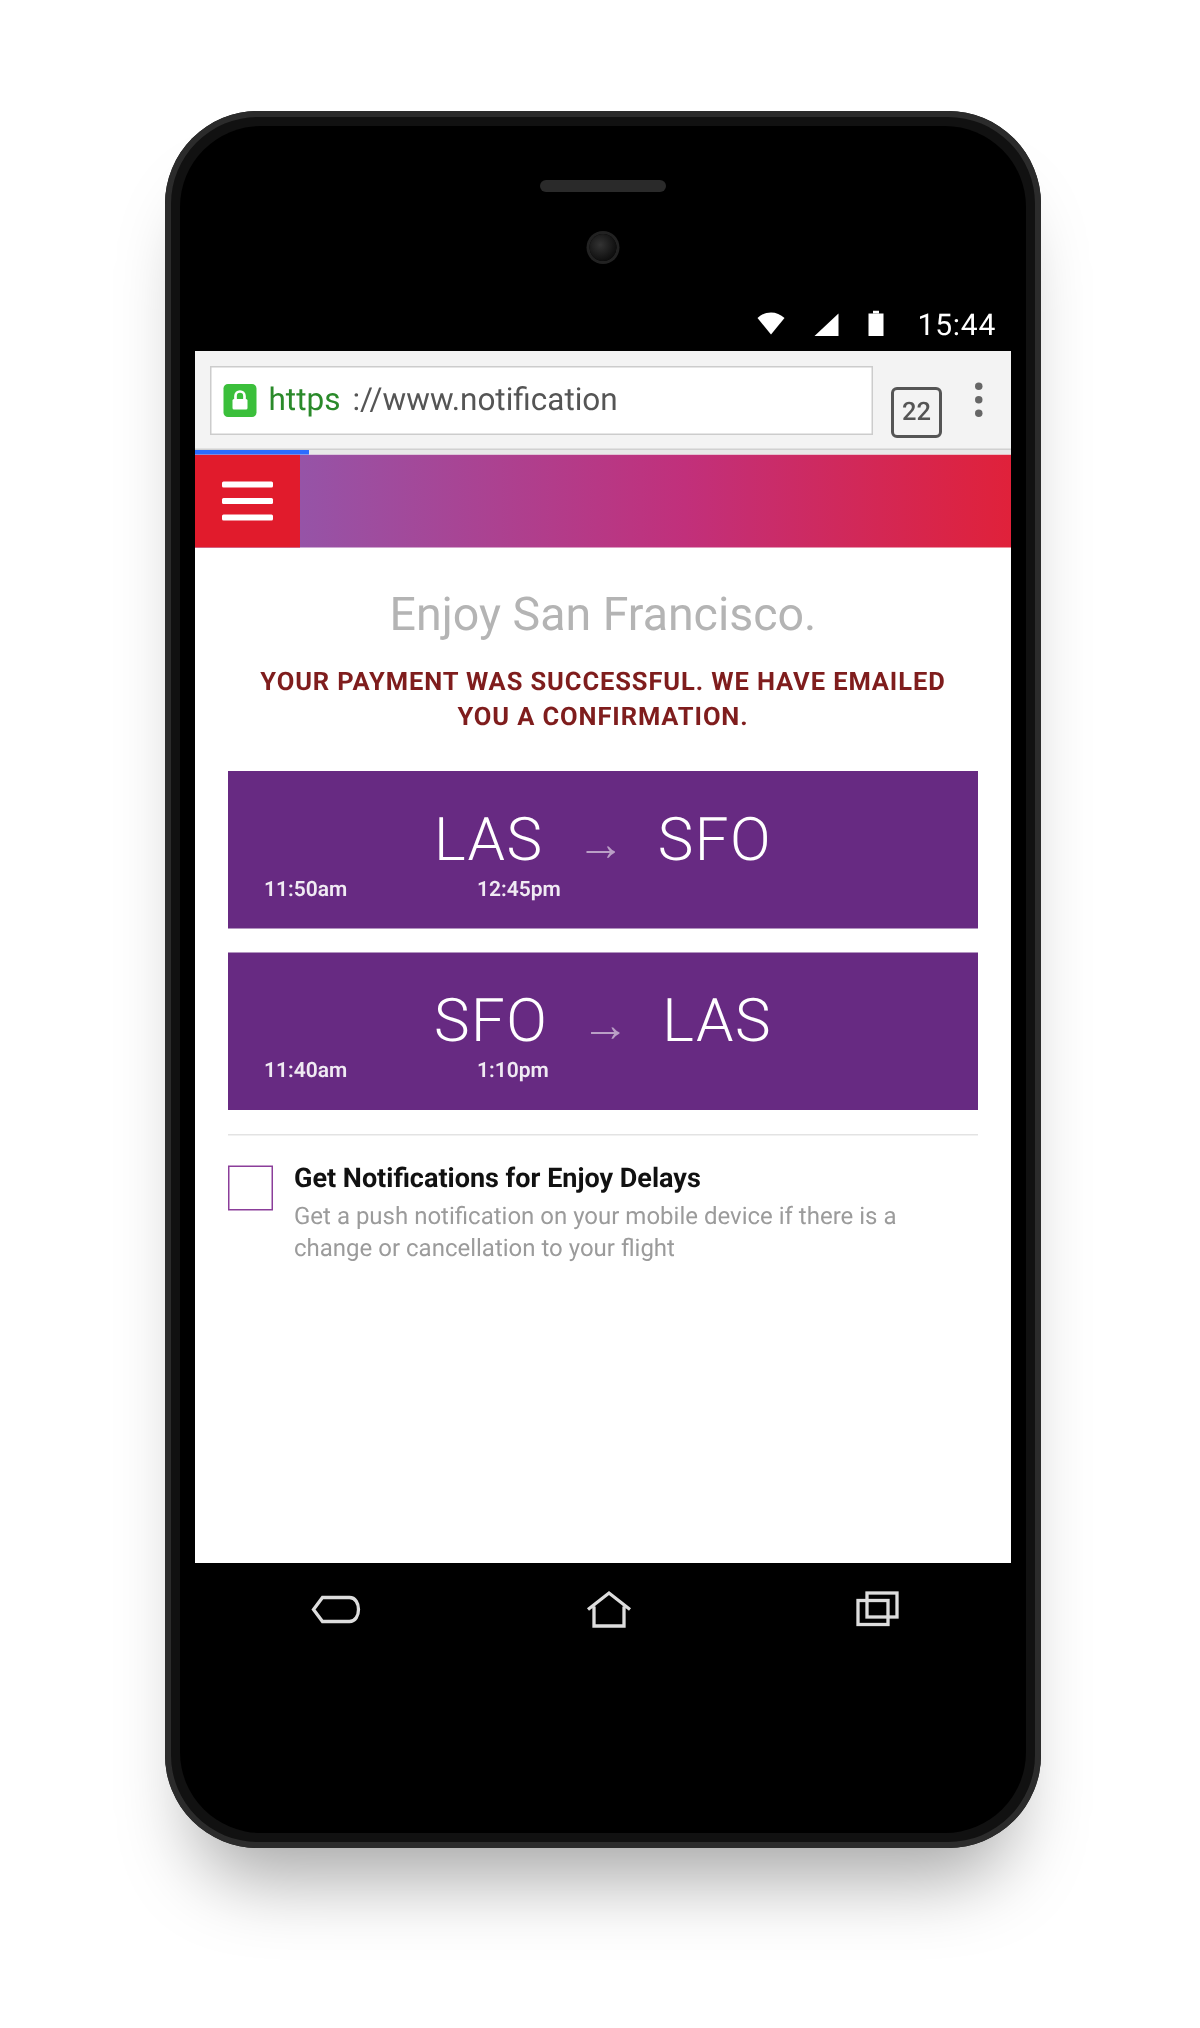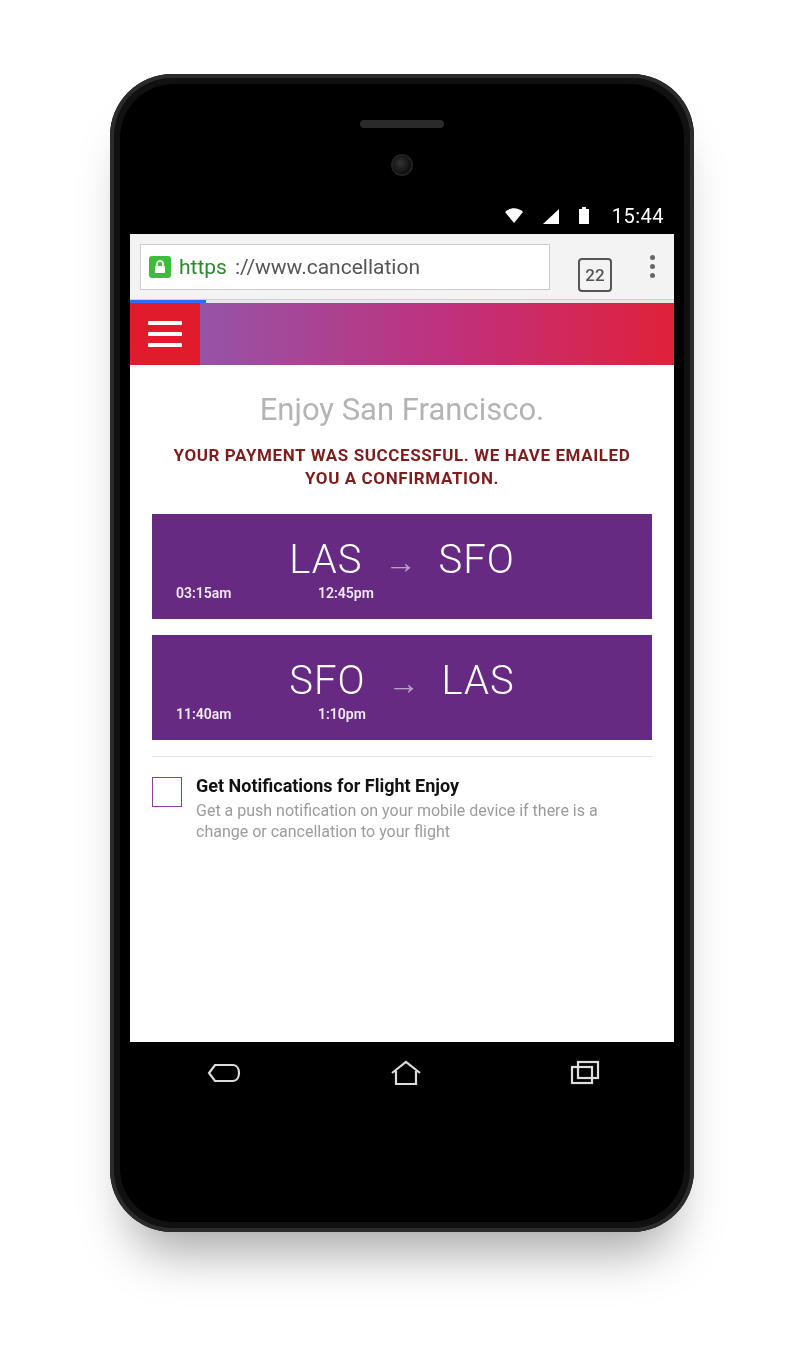--- a/index.html
+++ b/index.html
@@ -59,21 +59,21 @@
   .status-icon svg { display: block; }
 
   
   .chrome-bar {
     height: 66px;
     background: #f3f3f3;
     border-bottom: 1px solid #d0d0d0;
     display: flex;
     align-items: center;
     padding: 0 10px;
-    gap: 28px;
+    gap: 12px;
   }
   .omnibox {
     flex: 1;
     height: 46px;
     background: #fff;
     border: 1px solid #ccc;
     display: flex;
     align-items: center;
     padding: 0 8px;
     gap: 8px;
@@ -230,21 +230,21 @@
 
     <div class="chrome-bar">
       <div class="omnibox">
         <span class="lock-badge">
           <svg width="12" height="14" viewBox="0 0 12 14">
               <rect x="1" y="6" width="10" height="7" rx="1" fill="#fff"></rect>
               <path d="M3 6 V4 a3 3 0 0 1 6 0 V6" stroke="#fff" stroke-width="1.8" fill="none"></path>
             </svg>
         </span>
         <span class="url-scheme">https</span>
-          <span class="url-rest">://www.cancellation</span>
+          <span class="url-rest">://www.notification</span>
       </div>
       <div class="tabcount">
         <span>22</span>
       </div>
       <div class="kebab">
         <span></span>
           <span></span>
           <span></span>
       </div>
     </div>
@@ -262,21 +262,21 @@
       <h1 class="headline">Enjoy San Francisco.</h1>
       <div class="subline">YOUR PAYMENT WAS SUCCESSFUL. WE HAVE EMAILED YOU A CONFIRMATION.</div>
 
       <div class="flight-card">
         <div class="flight-row">
           <span class="city">LAS</span>
           <span class="arrow">→</span>
           <span class="city">SFO</span>
         </div>
         <div class="flight-times">
-          <span class="t1">03:15am</span>
+          <span class="t1">11:50am</span>
           <span class="t2">12:45pm</span>
         </div>
       </div>
 
       <div class="flight-card">
         <div class="flight-row">
           <span class="city">SFO</span>
           <span class="arrow">→</span>
           <span class="city">LAS</span>
         </div>
@@ -284,21 +284,21 @@
           <span class="t1">11:40am</span>
           <span class="t2">1:10pm</span>
         </div>
       </div>
 
       <div class="divider"></div>
 
       <div class="notif-row">
         <div class="checkbox"></div>
         <div>
-          <div class="notif-title">Get Notifications for Flight Enjoy</div>
+          <div class="notif-title">Get Notifications for Enjoy Delays</div>
           <div class="notif-desc">Get a push notification on your mobile device if there is a change or cancellation to your flight</div>
         </div>
       </div>
     </div>
 
     <div class="nav-bar">
       <div class="nav-btn">
         <svg width="40" height="28" viewBox="0 0 40 28">
             <path d="M30 6 C 30 6 12 6 12 6 L6 14 L12 22 C12 22 30 22 30 22 C 38 22 38 6 30 6 Z"></path>
           </svg>

